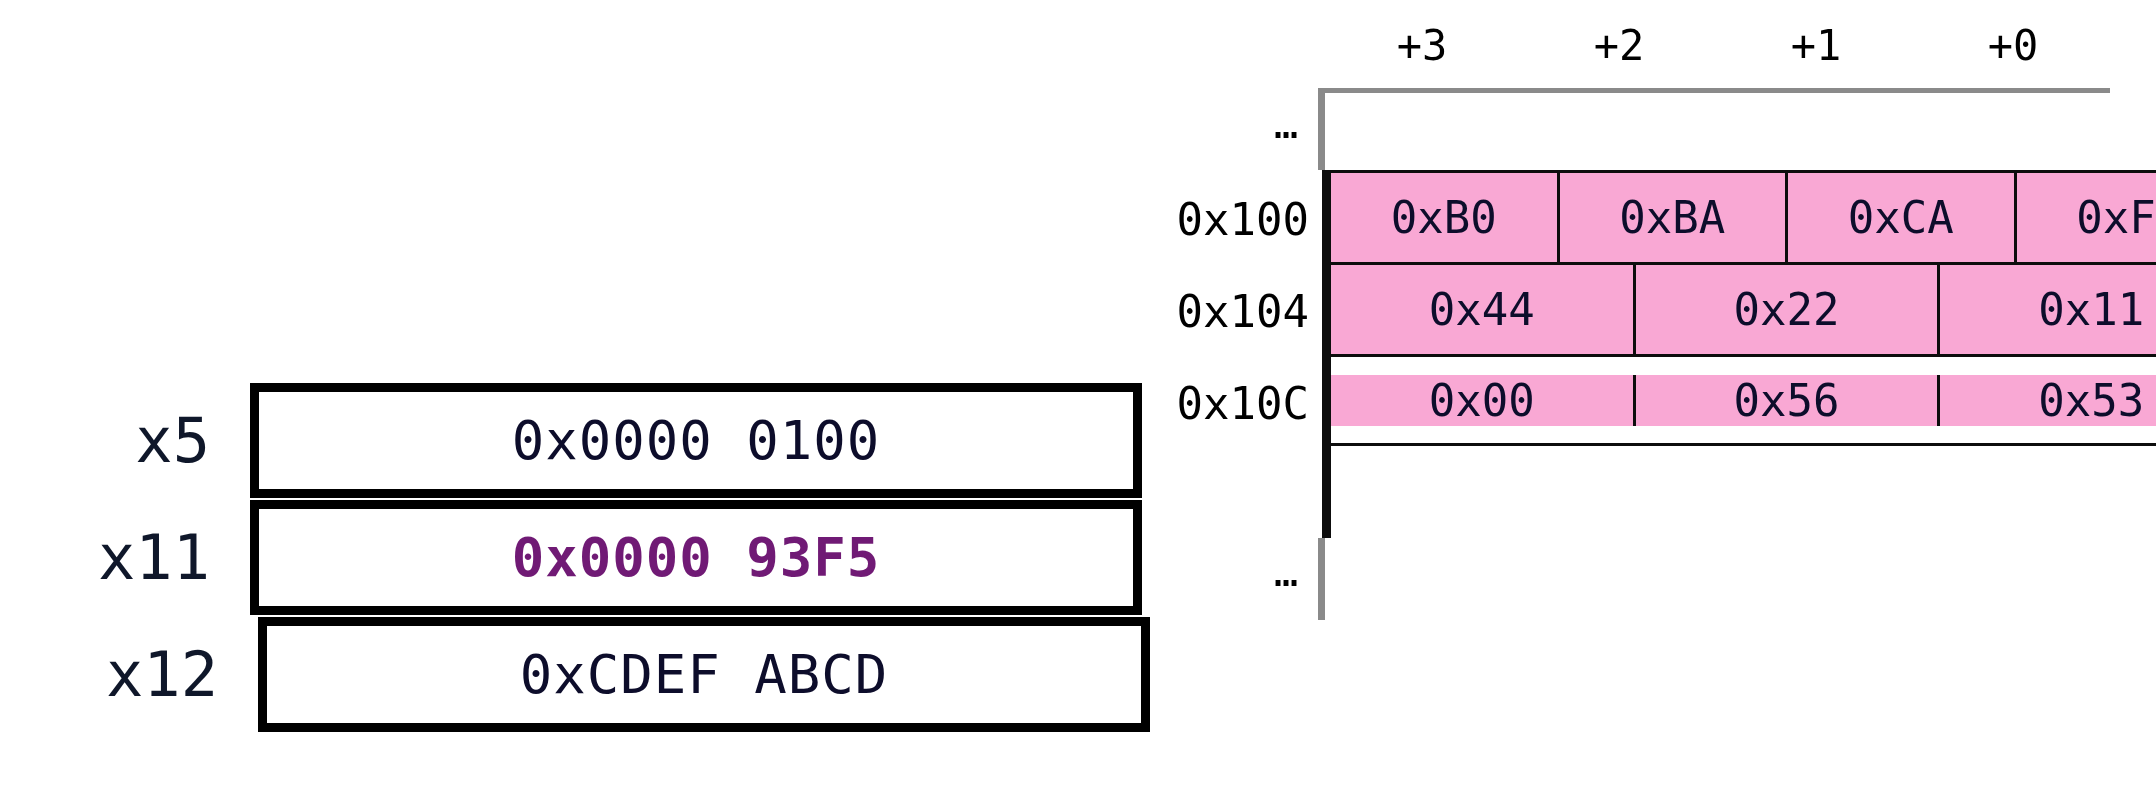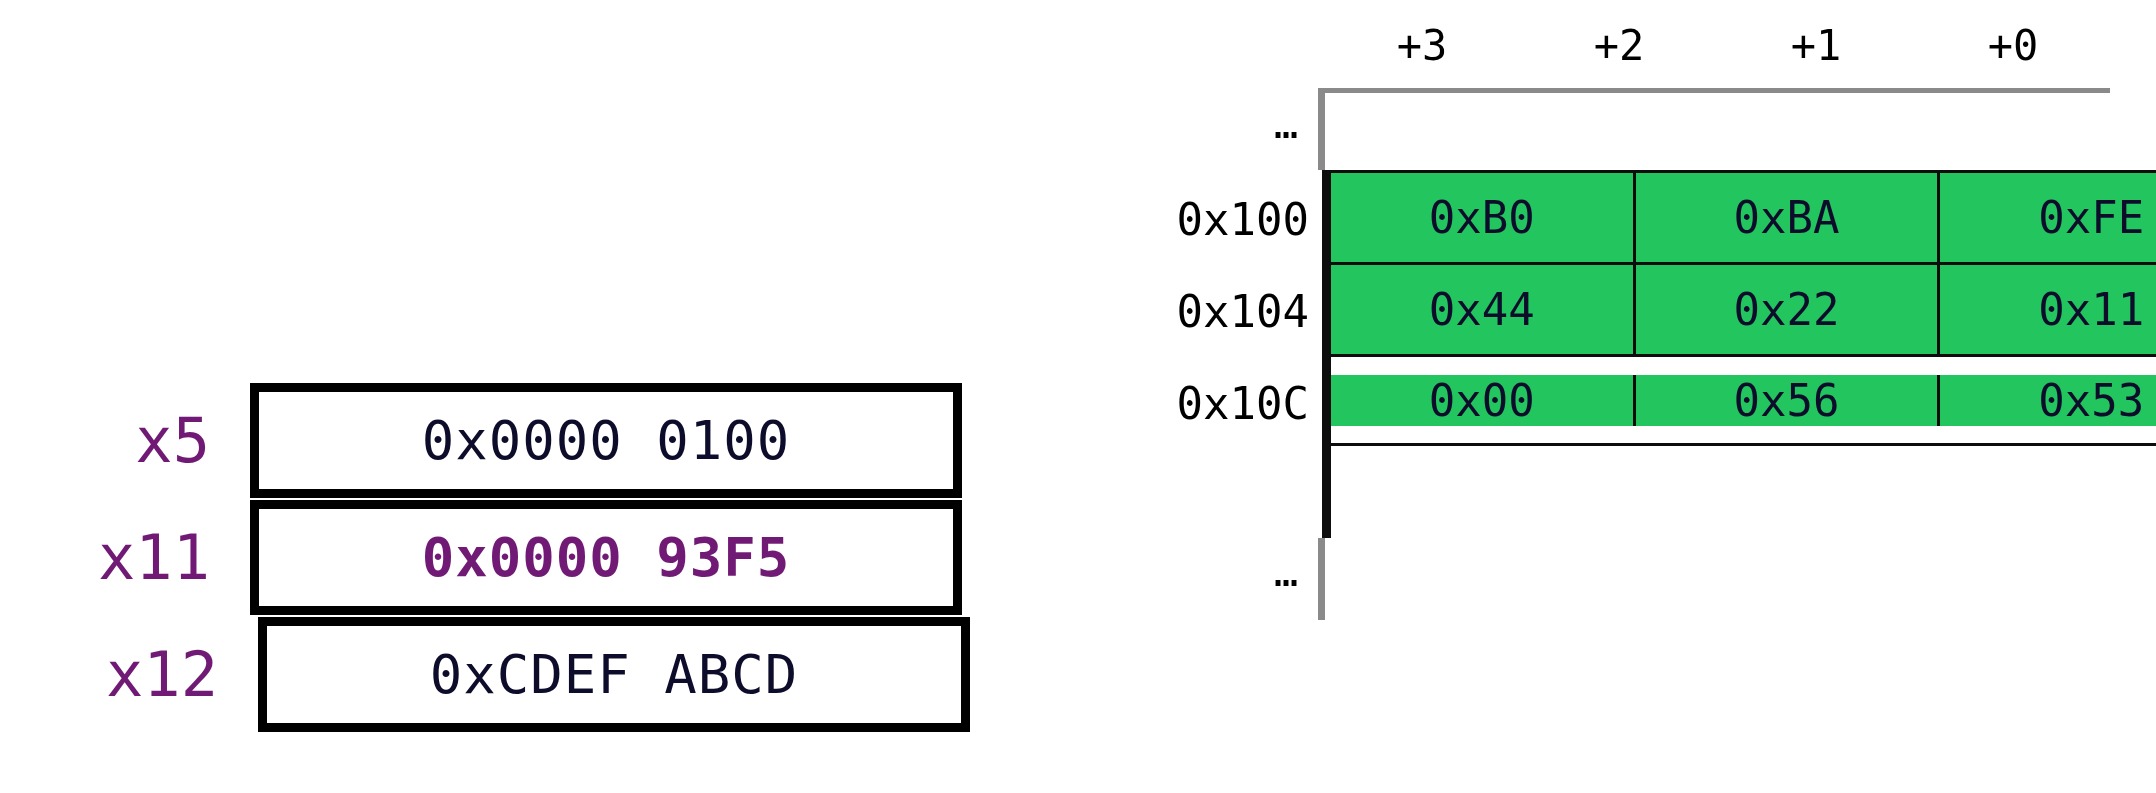--- a/index.html
+++ b/index.html
@@ -9,24 +9,24 @@
   
   #registers{position:absolute;left:0;top:0;width:1078px;height:793px;}
 
   .reg-row{position:absolute;left:0;width:1078px;height:115px;}
   .reg-row.r0{top:383px;}
   .reg-row.r1{top:500px;}
   .reg-row.r2{top:617px;margin-left:8px;}
 
   .reg-name{position:absolute;left:0;top:0;width:210px;height:115px;
             display:flex;align-items:center;justify-content:flex-end;
-            font-size:62px;color:#701a75;letter-spacing:0px;
+            font-size:62px;color:#0f172a;letter-spacing:0px;
             font-family:"DejaVu Sans Mono","Liberation Mono",monospace;}
 
-  .reg-box{position:absolute;left:250px;top:0;width:712px;height:115px;
+  .reg-box{position:absolute;left:250px;top:0;width:892px;height:115px;
            box-sizing:border-box;border:9px solid #000000;background:#ffffff;
            display:flex;align-items:center;justify-content:center;}
 
   .reg-val{font-size:54px;letter-spacing:1px;white-space:pre;
            font-family:"DejaVu Sans Mono","Liberation Mono",monospace;}
   .reg-val.plain{color:#0d0d2b;font-weight:400;}
   .reg-val.hl{color:#701a75;font-weight:700;}
 
   
   #memory{position:absolute;left:1078px;top:0;width:1078px;height:793px;}
@@ -51,21 +51,21 @@
   .ellipsis.bot{left:20px;top:552px;}
 
   
   .grid{position:absolute;left:244px;top:170px;width:923px;height:368px;
         box-sizing:border-box;border-left:9px solid #0d0d0d;}
   .mrow{position:relative;height:92px;box-sizing:border-box;
         border-top:3px solid #0d0d0d;display:flex;}
   .mrow:last-child{border-bottom:3px solid #0d0d0d;align-items:center;}
   .mcell{flex:1 1 0;box-sizing:border-box;border-right:3px solid #0d0d0d;
          display:flex;align-items:center;justify-content:center;
-         font-size:44px;color:#0d0d2b;background:#22c55e;
+         font-size:44px;color:#0d0d2b;background:#f9a8d4;
          font-family:"DejaVu Sans Mono","Liberation Mono",monospace;}
   .mcell:first-child{border-left:0;}
 
   .addr{position:absolute;right:100%;top:0;height:92px;width:230px;
         margin-right:22px;
         display:flex;align-items:center;justify-content:flex-end;
         font-size:44px;color:#000000;white-space:pre;
         font-family:"DejaVu Sans Mono","Liberation Mono",monospace;}
 </style>
 </head>
@@ -109,20 +109,21 @@
 
   <div class="ellipsis top">…</div>
   <div class="ellipsis bot">…</div>
 
   <div class="grid">
 
     <div class="mrow">
       <div class="addr">0x100</div>
       <div class="mcell">0xB0</div>
       <div class="mcell">0xBA</div>
+      <div class="mcell">0xCA</div>
       <div class="mcell">0xFE</div>
     </div>
 
     <div class="mrow">
       <div class="addr">0x104</div>
       <div class="mcell">0x44</div>
       <div class="mcell">0x22</div>
       <div class="mcell">0x11</div>
     </div>
 

